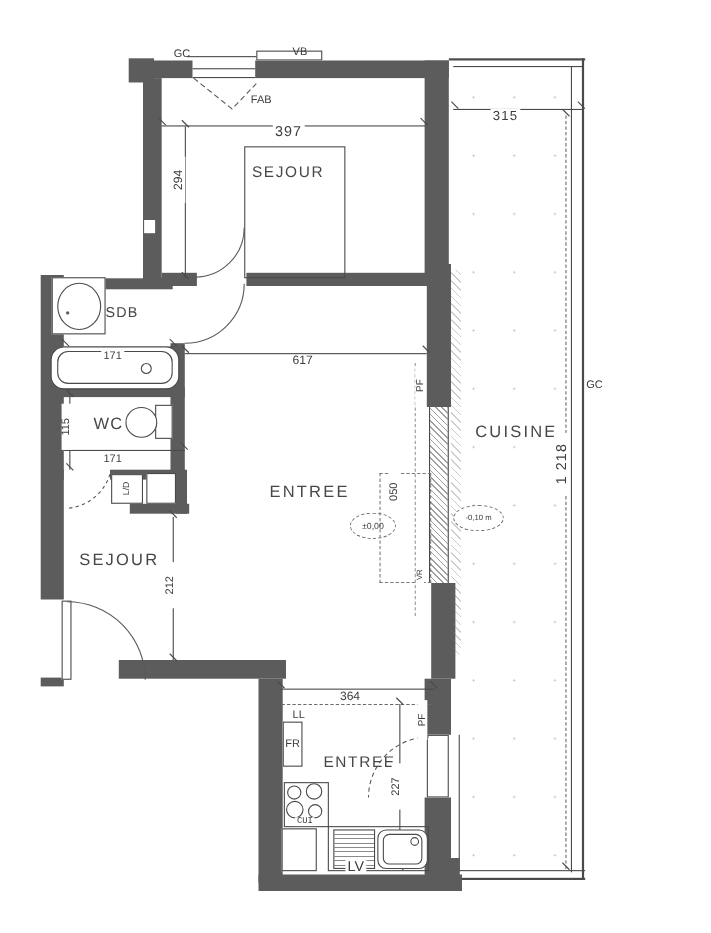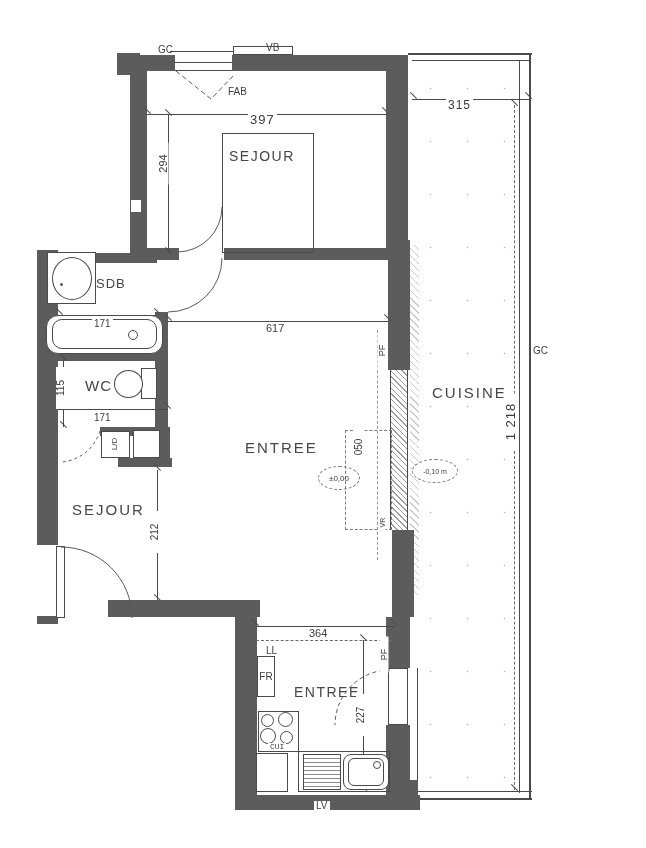--- a/index.html
+++ b/index.html
@@ -184,15 +184,15 @@
   <div class="lab" style="left:158px;top:29px;font-size:10px;">GC</div>
   <div class="lab" style="left:266px;top:27px;font-size:10px;">VB</div>
   <div class="lab" style="left:228px;top:71px;font-size:10px;">FAB</div>
   <div class="lab" style="left:533px;top:330px;font-size:10px;">GC</div>
   <div class="vlab" style="left:364px;top:346px;width:36px;font-size:9px;">PF</div>
   <div class="vlab" style="left:366px;top:650px;width:36px;font-size:9px;">PF</div>
   <div class="vlab" style="left:367px;top:519px;width:30px;font-size:7px;">VR</div>
   <div class="lab" style="left:266px;top:630px;font-size:10px;">LL</div>
   <div class="vlab" style="left:95px;top:440px;width:40px;font-size:8px;background:transparent;">L/D</div>
   <div class="lab dl" style="left:268px;top:727px;font-size:8px;font-family:Liberation Mono, monospace;">CUI</div>
-  <div class="lab dl" style="left:314px;top:785px;font-size:10px;">LV</div>
+  <div class="lab dl" style="left:314px;top:765px;font-size:13px;">LV</div>
 
 </div>
 
 </body></html>

